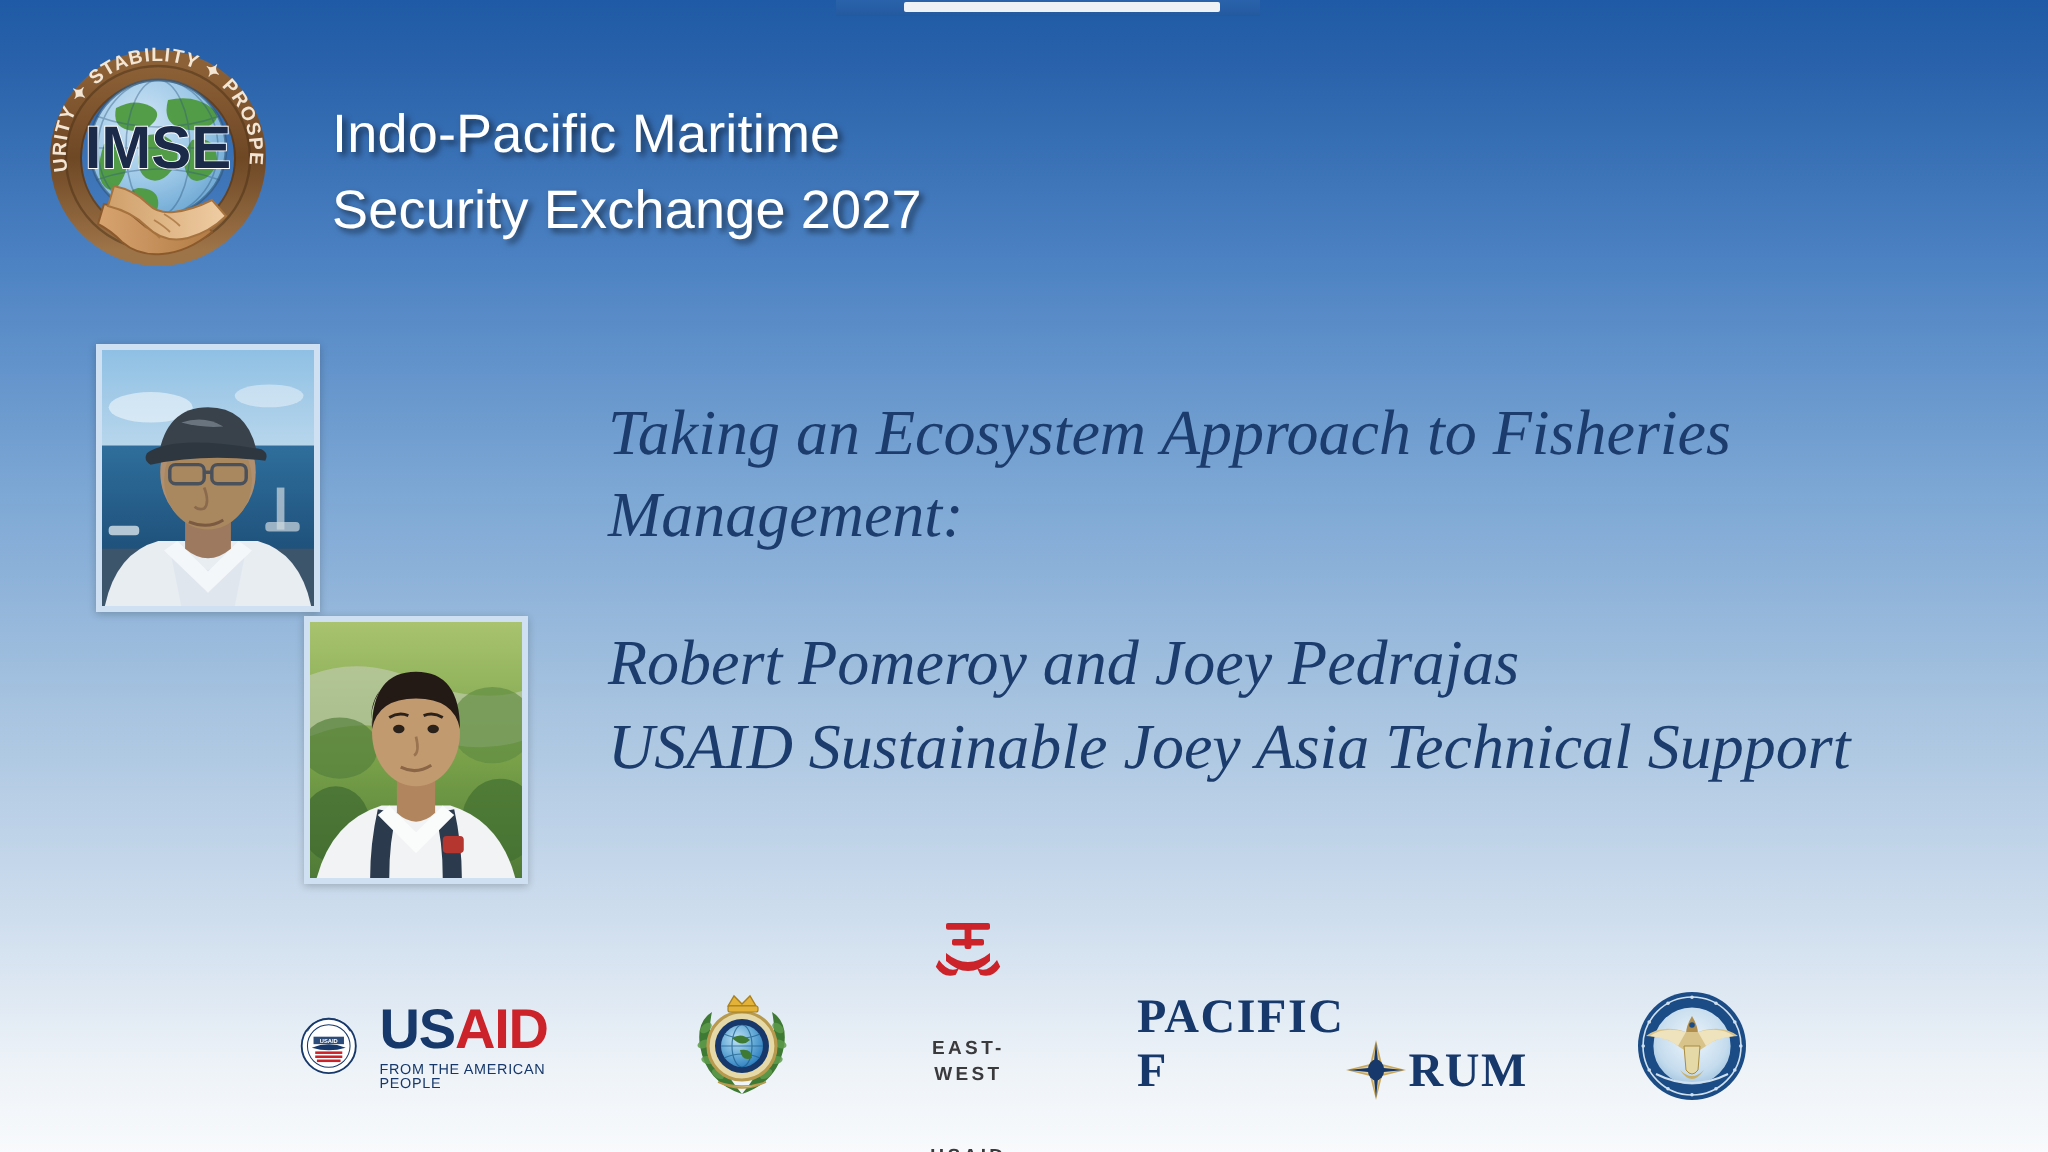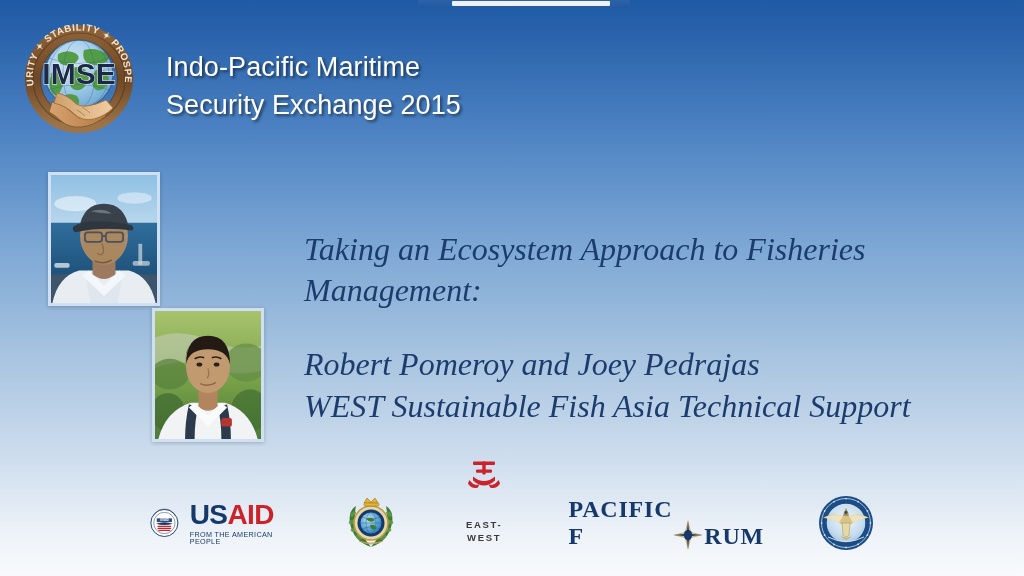--- a/index.html
+++ b/index.html
@@ -100,21 +100,20 @@
 
   
   .slide-text {
     position: absolute;
     left: 304px;
     top: 196px;
     width: 700px;
     color: #1c3d6e;
     font-family: "Liberation Serif", serif;
     font-style: italic;
-    margin-top: 33px;
   }
   .talk-title {
     font-size: 32px;
     line-height: 1.28;
     color: #1b3c6d;
   }
   .presenters {
     margin-top: 32px;
     font-size: 32px;
     line-height: 1.33;
@@ -269,21 +268,21 @@
             <path d="M68,93 q5,3 8,6"></path>
           </g>
         </g>
 
         <text x="65" y="70" text-anchor="middle" font-family="Liberation Sans, sans-serif" font-size="30" font-weight="bold" fill="#1c2a4a" stroke="#ffffff" stroke-width="0.9" paint-order="stroke">IMSE</text>
       </svg>
     </div>
 
     <div class="header-title">
       <span class="line">Indo-Pacific Maritime</span>
-      <span class="line">Security Exchange 2015</span>
+      <span class="line">Security Exchange 2027</span>
     </div>
   </div>
 
   <div class="photo" id="photo-pomeroy">
     <svg viewBox="0 0 112 134" preserveAspectRatio="xMidYMid slice">
       <defs>
         <linearGradient id="skyA" x1="0" y1="0" x2="0" y2="1">
           <stop offset="0%" stop-color="#8fc0e4"></stop>
           <stop offset="100%" stop-color="#b9d7ec"></stop>
         </linearGradient>
@@ -368,21 +367,21 @@
     </svg>
   </div>
 
   <div class="slide-text">
     <div class="talk-title">
       <span>Taking an Ecosystem Approach to Fisheries</span>
       <span>Management:</span>
     </div>
     <div class="presenters">
       <span class="line">Robert Pomeroy and  Joey Pedrajas</span>
-      <span class="line">WEST Sustainable Fish Asia Technical Support</span>
+      <span class="line">USAID Sustainable Joey Asia Technical Support</span>
     </div>
   </div>
 
   <div class="logo-strip">
 
     <div class="logo-item">
       <div class="usaid">
         <svg class="seal" width="34" height="34" viewBox="0 0 34 34">
           <circle cx="17" cy="17" r="16" fill="#ffffff" stroke="#16386b" stroke-width="1.1"></circle>
           <circle cx="17" cy="17" r="12.6" fill="#ffffff" stroke="#16386b" stroke-width="0.6"></circle>

